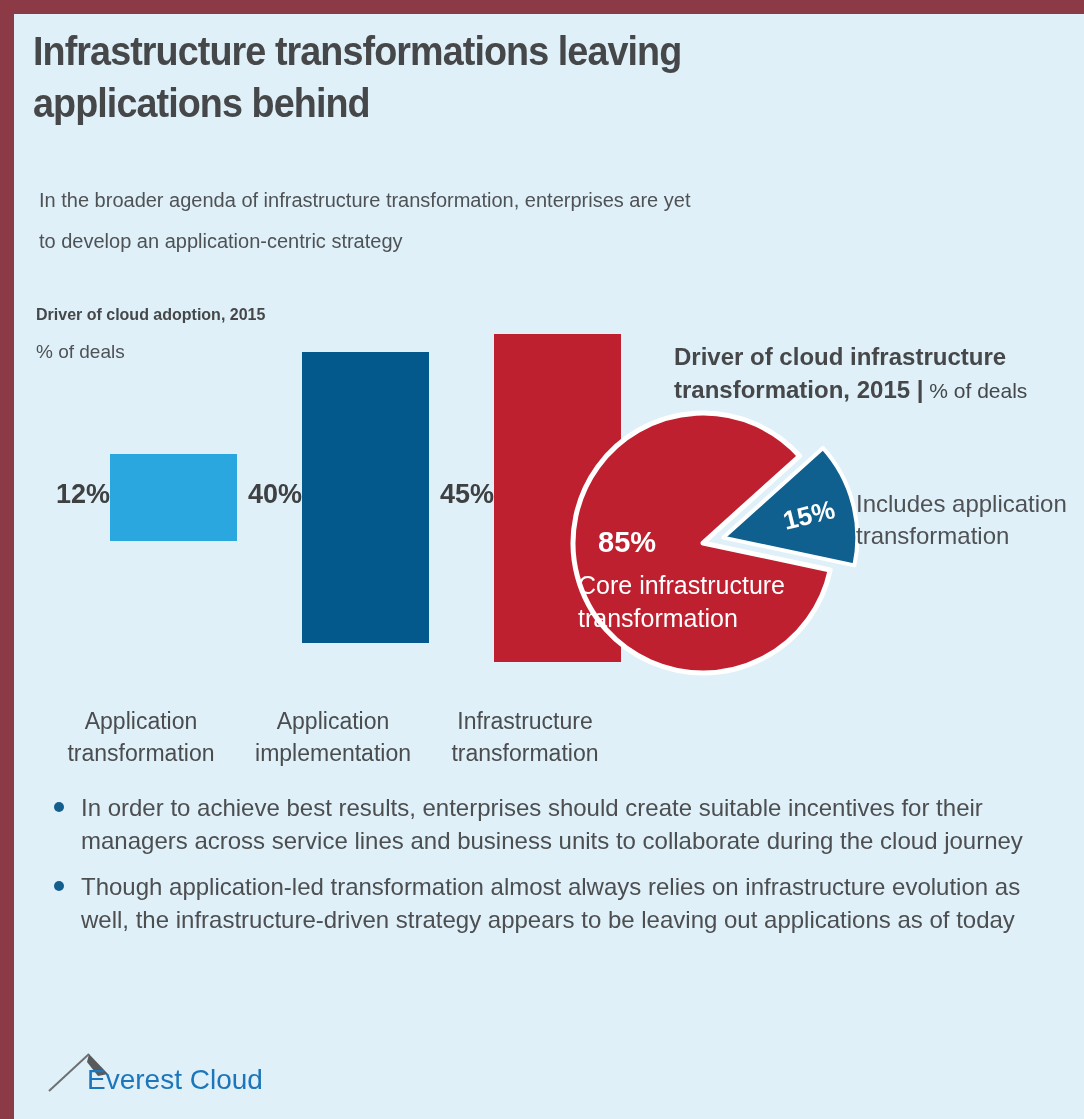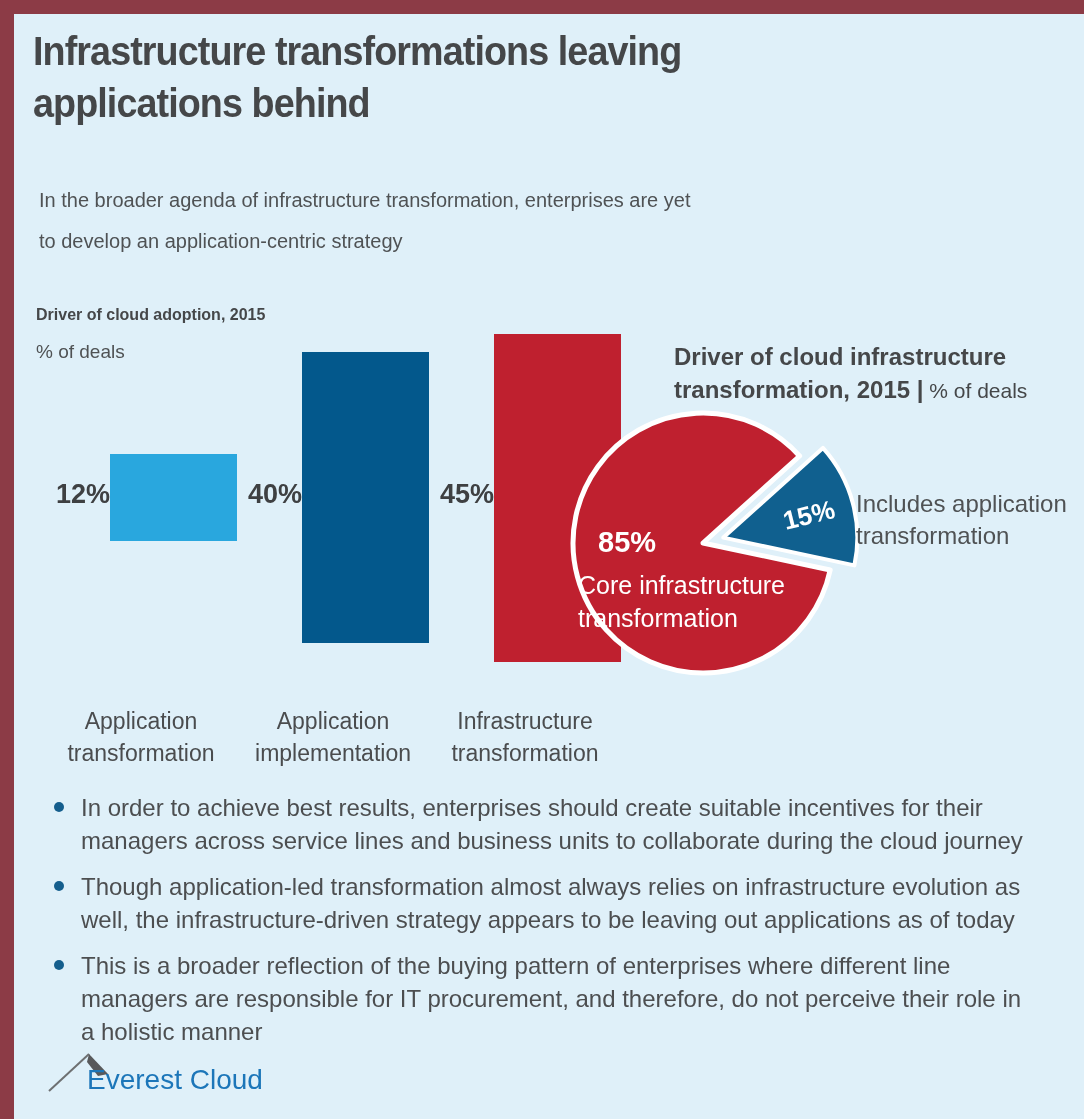--- a/index.html
+++ b/index.html
@@ -133,21 +133,20 @@
   <div class="pie-major-pct">85%</div>
   <div class="pie-major-label">Core infrastructure
 transformation</div>
   <div class="pie-minor-pct">15%</div>
   <div class="pie-callout">Includes application
 transformation</div>
 
   <ul id="bullets">
       <li>In order to achieve best results, enterprises should create suitable incentives for their managers across service lines and business units to collaborate during the cloud journey</li>
       <li>Though application-led transformation almost always relies on infrastructure evolution as well, the infrastructure-driven strategy appears to be leaving out applications as of today</li>
-      <li>This is a broader reflection of the buying pattern of enterprises where different line managers are responsible for IT procurement, and therefore, do not perceive their role in a holistic manner</li>
     </ul>
 
   <svg id="logo-svg" width="75" height="48" viewBox="0 0 75 48">
     <g>
       <line x1="7" y1="45" x2="47" y2="8" stroke="#6E7072" stroke-width="2"></line>
       <polygon points="47,8 66,28 56,30 45,16" fill="#58595B"></polygon>
     </g>
   </svg>
   <div class="logo-text">Everest Cloud</div>
 </div>

